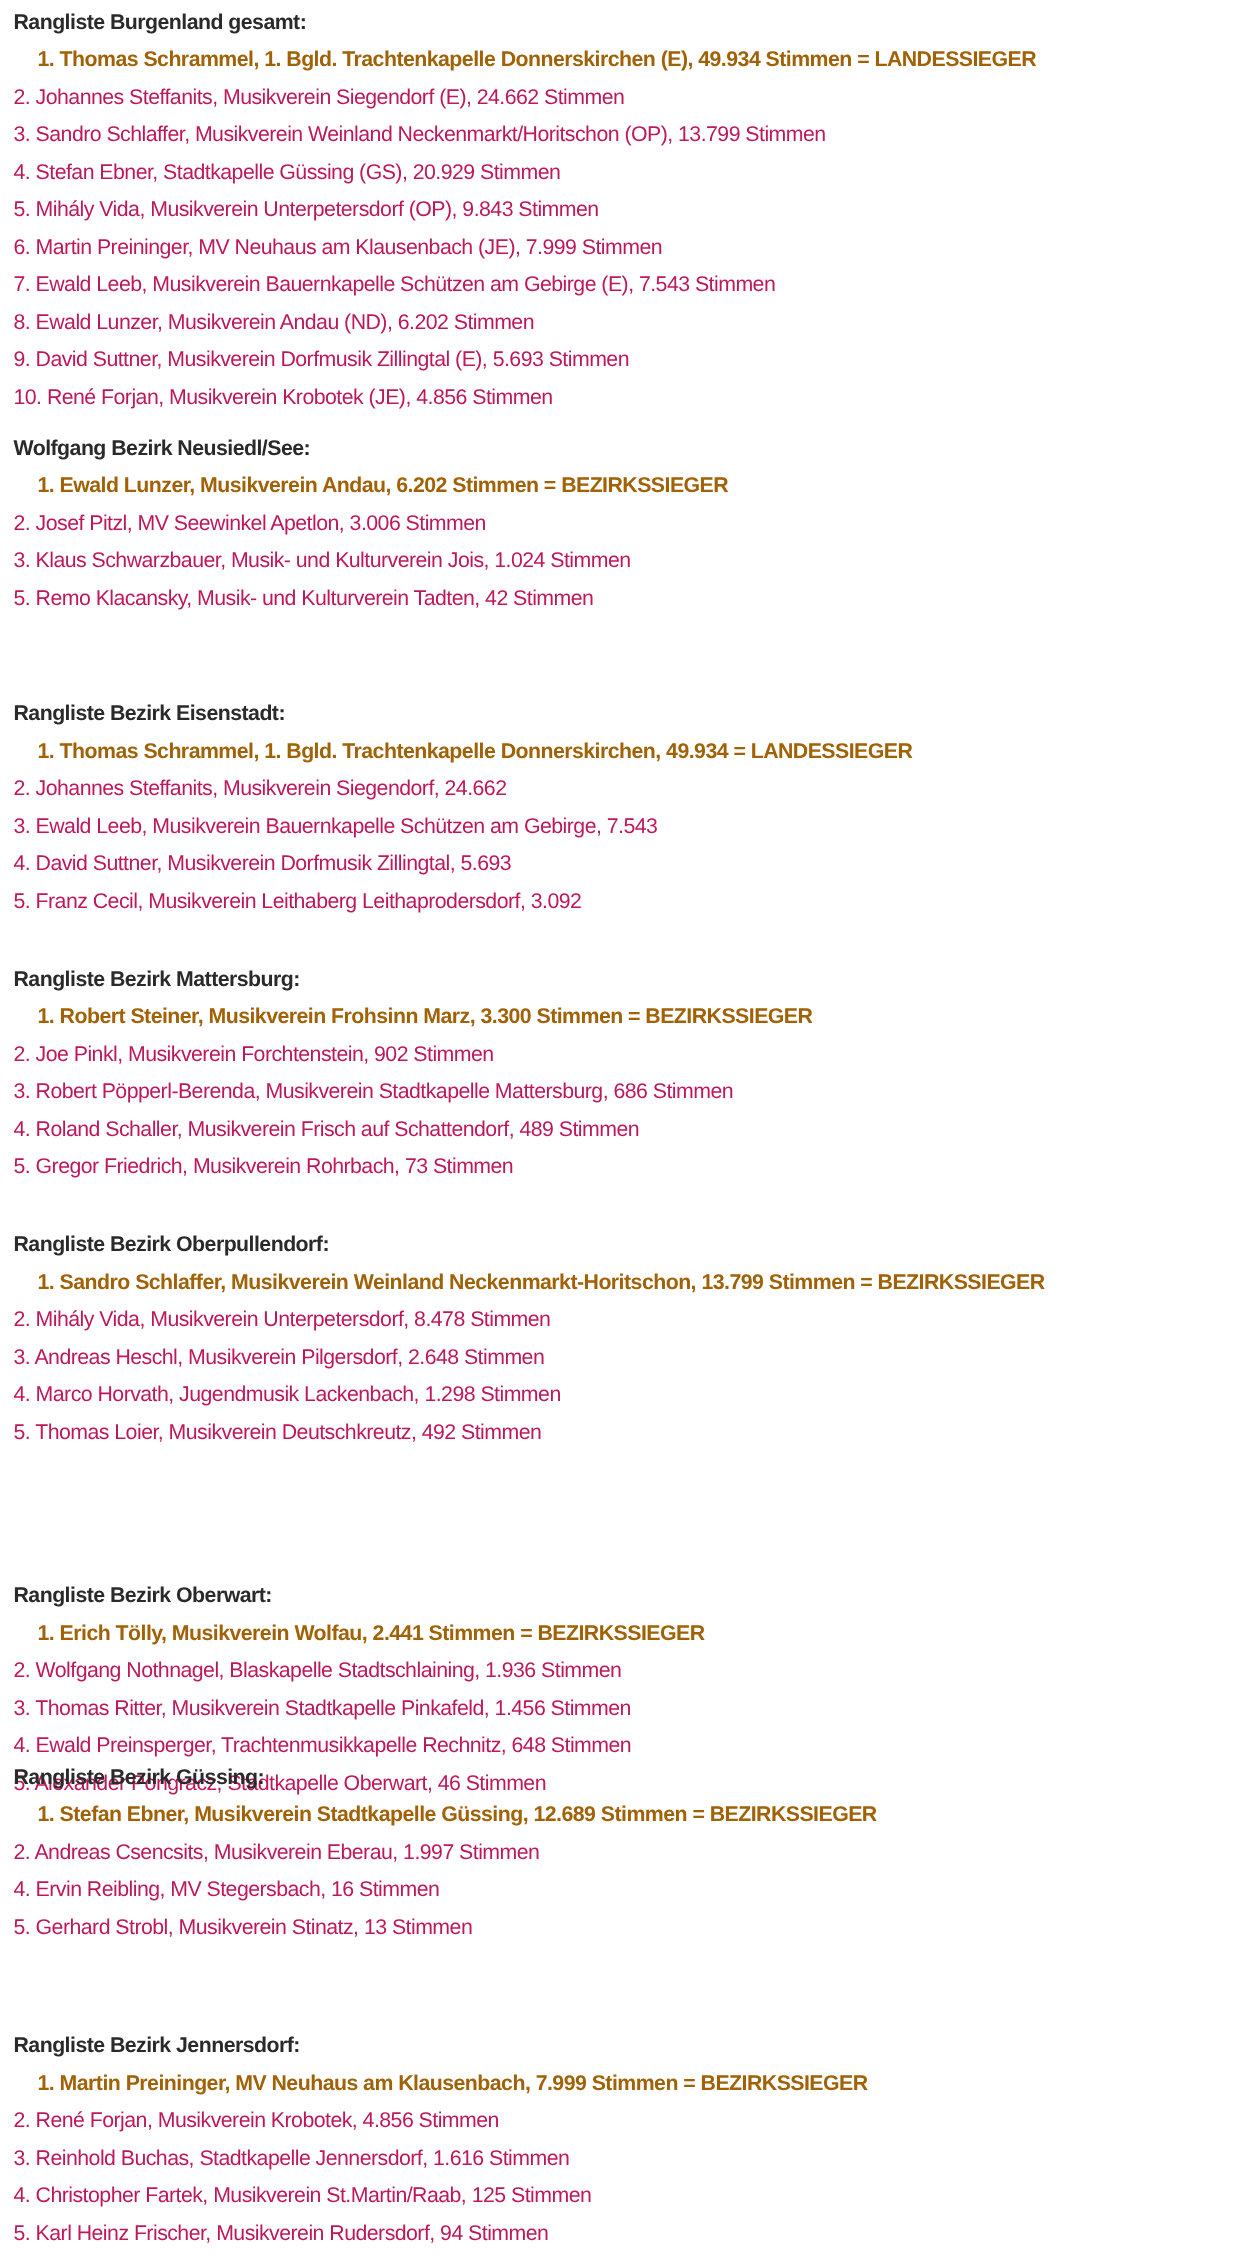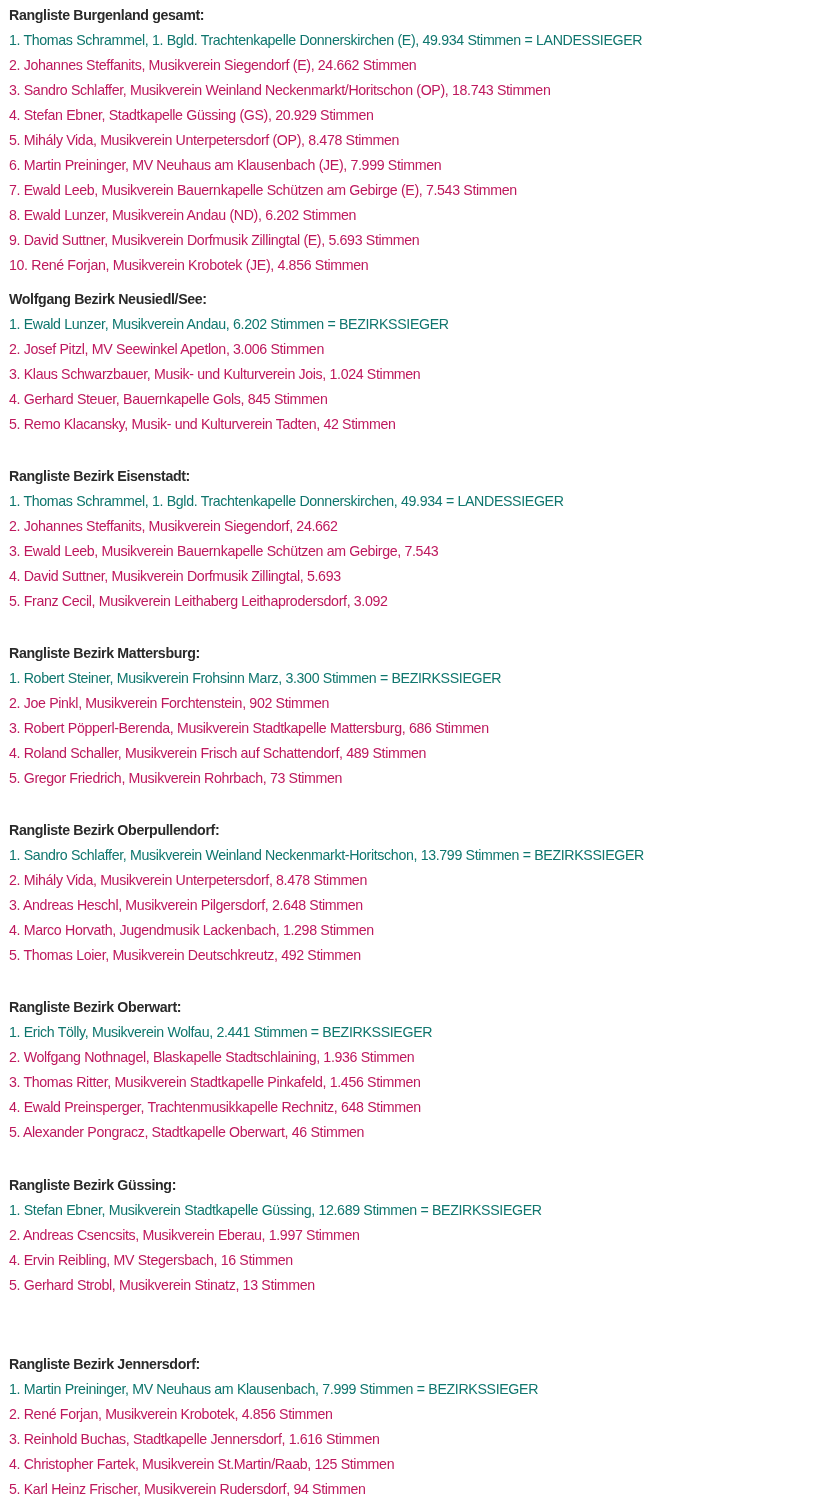--- a/index.html
+++ b/index.html
@@ -10,48 +10,47 @@
       font-size: 14.2px;
       letter-spacing: -0.35px;
     }
     .doc { position: relative; width: 839px; height: 1510px; }
     .section { position: absolute; left: 9px; right: 0; }
     .line {
       height: 25px; line-height: 25px;
       white-space: nowrap;
     }
     .heading { font-weight: bold; color: #2a2a2a; }
-    .winner { font-weight: normal; color: #0f766e; }
+    .winner { font-weight: bold; color: #a16207; margin-left: 16px; }
     .entry { color: #be185d; }
   </style>
 </head>
 <body>
 
 <div class="doc">
 
   <div class="section" style="top:3px;">
     <div class="line heading">Rangliste Burgenland gesamt:</div>
     <div class="line winner">1. Thomas Schrammel, 1. Bgld. Trachtenkapelle Donnerskirchen (E), 49.934 Stimmen = LANDESSIEGER</div>
     <div class="line entry">2. Johannes Steffanits, Musikverein Siegendorf (E), 24.662 Stimmen</div>
-    <div class="line entry">3. Sandro Schlaffer, Musikverein Weinland Neckenmarkt/Horitschon (OP), 18.743 Stimmen</div>
+    <div class="line entry">3. Sandro Schlaffer, Musikverein Weinland Neckenmarkt/Horitschon (OP), 13.799 Stimmen</div>
     <div class="line entry">4. Stefan Ebner, Stadtkapelle Güssing (GS), 20.929 Stimmen</div>
-    <div class="line entry">5. Mihály Vida, Musikverein Unterpetersdorf (OP), 8.478 Stimmen</div>
+    <div class="line entry">5. Mihály Vida, Musikverein Unterpetersdorf (OP), 9.843 Stimmen</div>
     <div class="line entry">6. Martin Preininger, MV Neuhaus am Klausenbach (JE), 7.999 Stimmen</div>
     <div class="line entry">7. Ewald Leeb, Musikverein Bauernkapelle Schützen am Gebirge (E), 7.543 Stimmen</div>
     <div class="line entry">8. Ewald Lunzer, Musikverein Andau (ND), 6.202 Stimmen</div>
     <div class="line entry">9. David Suttner, Musikverein Dorfmusik Zillingtal (E), 5.693 Stimmen</div>
     <div class="line entry">10. René Forjan, Musikverein Krobotek (JE), 4.856 Stimmen</div>
   </div>
 
   <div class="section" style="top:287px;">
     <div class="line heading">Wolfgang Bezirk Neusiedl/See:</div>
     <div class="line winner">1. Ewald Lunzer, Musikverein Andau, 6.202 Stimmen = BEZIRKSSIEGER</div>
     <div class="line entry">2. Josef Pitzl, MV Seewinkel Apetlon, 3.006 Stimmen</div>
     <div class="line entry">3. Klaus Schwarzbauer, Musik- und Kulturverein Jois, 1.024 Stimmen</div>
-    <div class="line entry">4. Gerhard Steuer, Bauernkapelle Gols, 845 Stimmen</div>
     <div class="line entry">5. Remo Klacansky, Musik- und Kulturverein Tadten, 42 Stimmen</div>
   </div>
 
   <div class="section" style="top:464px;">
     <div class="line heading">Rangliste Bezirk Eisenstadt:</div>
     <div class="line winner">1. Thomas Schrammel, 1. Bgld. Trachtenkapelle Donnerskirchen, 49.934 = LANDESSIEGER</div>
     <div class="line entry">2. Johannes Steffanits, Musikverein Siegendorf, 24.662</div>
     <div class="line entry">3. Ewald Leeb, Musikverein Bauernkapelle Schützen am Gebirge, 7.543</div>
     <div class="line entry">4. David Suttner, Musikverein Dorfmusik Zillingtal, 5.693</div>
     <div class="line entry">5. Franz Cecil, Musikverein Leithaberg Leithaprodersdorf, 3.092</div>
@@ -68,21 +67,21 @@
 
   <div class="section" style="top:818px;">
     <div class="line heading">Rangliste Bezirk Oberpullendorf:</div>
     <div class="line winner">1. Sandro Schlaffer, Musikverein Weinland Neckenmarkt-Horitschon, 13.799 Stimmen = BEZIRKSSIEGER</div>
     <div class="line entry">2. Mihály Vida, Musikverein Unterpetersdorf, 8.478 Stimmen</div>
     <div class="line entry">3. Andreas Heschl, Musikverein Pilgersdorf, 2.648 Stimmen</div>
     <div class="line entry">4. Marco Horvath, Jugendmusik Lackenbach, 1.298 Stimmen</div>
     <div class="line entry">5. Thomas Loier, Musikverein Deutschkreutz, 492 Stimmen</div>
   </div>
 
-  <div class="section" style="top:995px;">
+  <div class="section" style="top:1052px;">
     <div class="line heading">Rangliste Bezirk Oberwart:</div>
     <div class="line winner">1. Erich Tölly, Musikverein Wolfau, 2.441 Stimmen = BEZIRKSSIEGER</div>
     <div class="line entry">2. Wolfgang Nothnagel, Blaskapelle Stadtschlaining, 1.936 Stimmen</div>
     <div class="line entry">3. Thomas Ritter, Musikverein Stadtkapelle Pinkafeld, 1.456 Stimmen</div>
     <div class="line entry">4. Ewald Preinsperger, Trachtenmusikkapelle Rechnitz, 648 Stimmen</div>
     <div class="line entry">5. Alexander Pongracz, Stadtkapelle Oberwart, 46 Stimmen</div>
   </div>
 
   <div class="section" style="top:1173px;">
     <div class="line heading">Rangliste Bezirk Güssing:</div>

